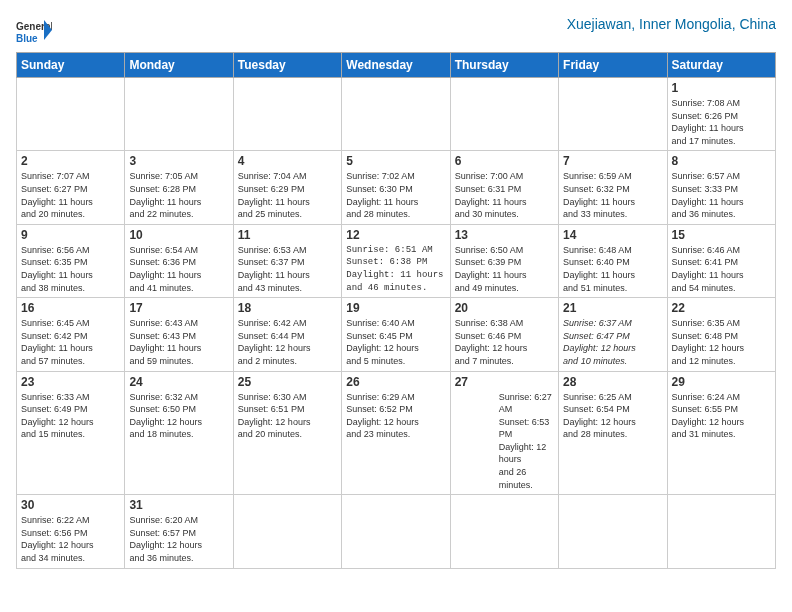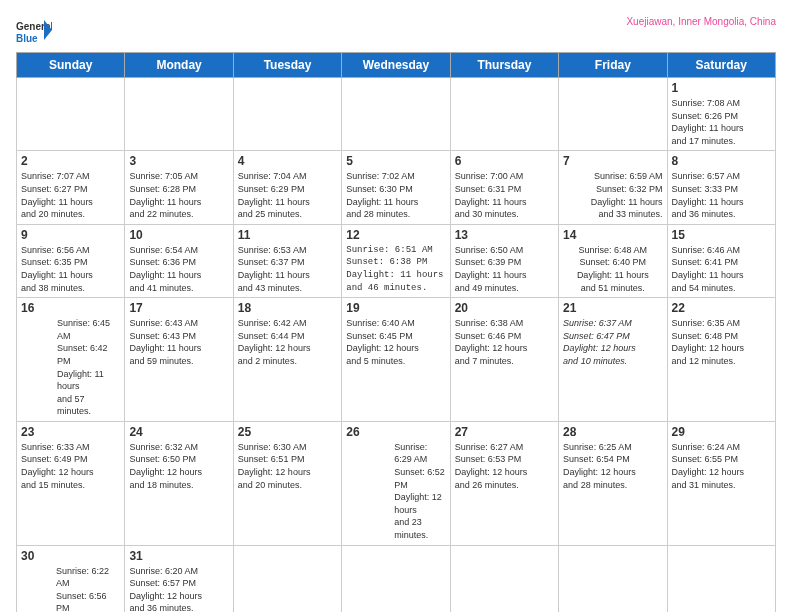--- a/index.html
+++ b/index.html
@@ -27,35 +27,35 @@
     }
     .title-block {
       text-align: right;
     }
     .month-title {
       font-size: 32px;
       font-weight: bold;
       color: #333;
     }
     .location-title {
-      font-size: 10px;
-      color: #ec4899;
+      font-size: 14px;
+      color: #0369a1;
     }
     .calendar-table {
       width: 100%;
       border-collapse: collapse;
       table-layout: fixed;
     }
     .calendar-table thead th {
       background: #1a6fc4;
       color: #fff;
       font-size: 12px;
       font-weight: bold;
       padding: 5px 4px;
-      text-align: center;
+      text-align: left;
       border: 1px solid #aaa;
     }
     .calendar-table tbody td {
       border: 1px solid #ccc;
       vertical-align: top;
       padding: 3px 4px;
       font-size: 9.5px;
       color: #333;
       height: 72px;
       background: #fff;
@@ -149,21 +149,21 @@
         </td>
         <td>
           <span class="day-num">6</span>
           <div class="day-info" style="white-space: pre-line;">Sunrise: 7:00 AM
 Sunset: 6:31 PM
 Daylight: 11 hours
 and 30 minutes.</div>
         </td>
         <td>
           <span class="day-num">7</span>
-          <div class="day-info" style="white-space: pre-line; text-align: right;">Sunrise: 6:59 AM
+          <div class="day-info" style="white-space: pre-line;">Sunrise: 6:59 AM
 Sunset: 6:32 PM
 Daylight: 11 hours
 and 33 minutes.</div>
         </td>
         <td>
           <span class="day-num">8</span>
           <div class="day-info" style="white-space: pre-line;">Sunrise: 6:57 AM
 Sunset: 3:33 PM
 Daylight: 11 hours
 and 36 minutes.</div>
@@ -200,37 +200,37 @@
         </td>
         <td>
           <span class="day-num">13</span>
           <div class="day-info" style="white-space: pre-line;">Sunrise: 6:50 AM
 Sunset: 6:39 PM
 Daylight: 11 hours
 and 49 minutes.</div>
         </td>
         <td>
           <span class="day-num">14</span>
-          <div class="day-info" style="white-space: pre-line; text-align: center;">Sunrise: 6:48 AM
+          <div class="day-info" style="white-space: pre-line;">Sunrise: 6:48 AM
 Sunset: 6:40 PM
 Daylight: 11 hours
 and 51 minutes.</div>
         </td>
         <td>
           <span class="day-num">15</span>
           <div class="day-info" style="white-space: pre-line;">Sunrise: 6:46 AM
 Sunset: 6:41 PM
 Daylight: 11 hours
 and 54 minutes.</div>
         </td>
       </tr>
       <tr>
         <td>
           <span class="day-num">16</span>
-          <div class="day-info" style="white-space: pre-line; margin-left: 36px;">Sunrise: 6:45 AM
+          <div class="day-info" style="white-space: pre-line;">Sunrise: 6:45 AM
 Sunset: 6:42 PM
 Daylight: 11 hours
 and 57 minutes.</div>
         </td>
         <td>
           <span class="day-num">17</span>
           <div class="day-info" style="white-space: pre-line;">Sunrise: 6:43 AM
 Sunset: 6:43 PM
 Daylight: 11 hours
 and 59 minutes.</div>
@@ -288,28 +288,28 @@
         </td>
         <td>
           <span class="day-num">25</span>
           <div class="day-info" style="white-space: pre-line;">Sunrise: 6:30 AM
 Sunset: 6:51 PM
 Daylight: 12 hours
 and 20 minutes.</div>
         </td>
         <td>
           <span class="day-num">26</span>
-          <div class="day-info" style="white-space: pre-line; margin-left: 48px;">Sunrise: 6:29 AM
+          <div class="day-info" style="white-space: pre-line;">Sunrise: 6:29 AM
 Sunset: 6:52 PM
 Daylight: 12 hours
 and 23 minutes.</div>
         </td>
         <td>
           <span class="day-num">27</span>
-          <div class="day-info" style="white-space: pre-line;">Sunrise: 6:27 AM
+          <div class="day-info" style="white-space: pre-line; margin-left: 44px;">Sunrise: 6:27 AM
 Sunset: 6:53 PM
 Daylight: 12 hours
 and 26 minutes.</div>
         </td>
         <td>
           <span class="day-num">28</span>
           <div class="day-info" style="white-space: pre-line;">Sunrise: 6:25 AM
 Sunset: 6:54 PM
 Daylight: 12 hours
 and 28 minutes.</div>
@@ -318,21 +318,21 @@
           <span class="day-num">29</span>
           <div class="day-info" style="white-space: pre-line;">Sunrise: 6:24 AM
 Sunset: 6:55 PM
 Daylight: 12 hours
 and 31 minutes.</div>
         </td>
       </tr>
       <tr>
         <td>
           <span class="day-num">30</span>
-          <div class="day-info" style="white-space: pre-line; margin-left: 35px;">Sunrise: 6:22 AM
+          <div class="day-info" style="white-space: pre-line;">Sunrise: 6:22 AM
 Sunset: 6:56 PM
 Daylight: 12 hours
 and 34 minutes.</div>
         </td>
         <td>
           <span class="day-num">31</span>
           <div class="day-info" style="white-space: pre-line;">Sunrise: 6:20 AM
 Sunset: 6:57 PM
 Daylight: 12 hours
 and 36 minutes.</div>

